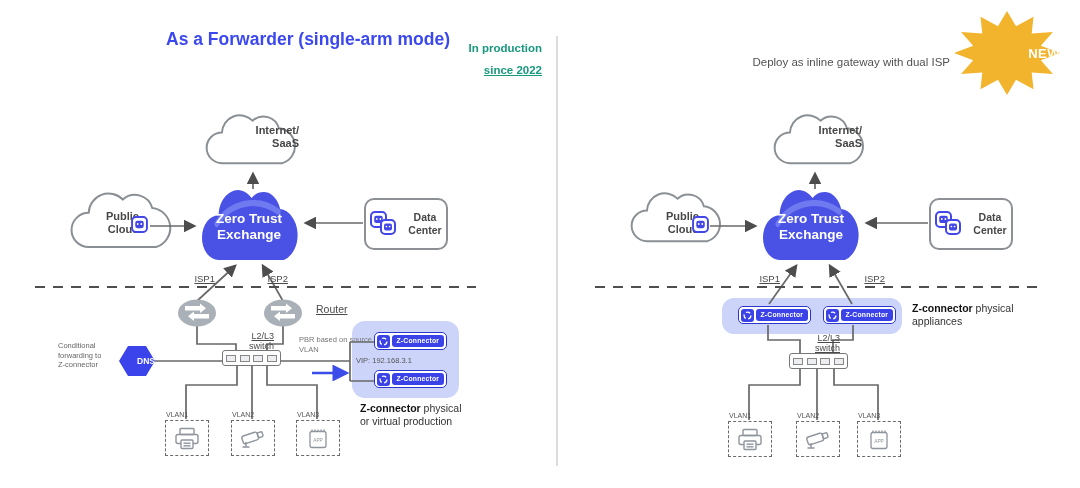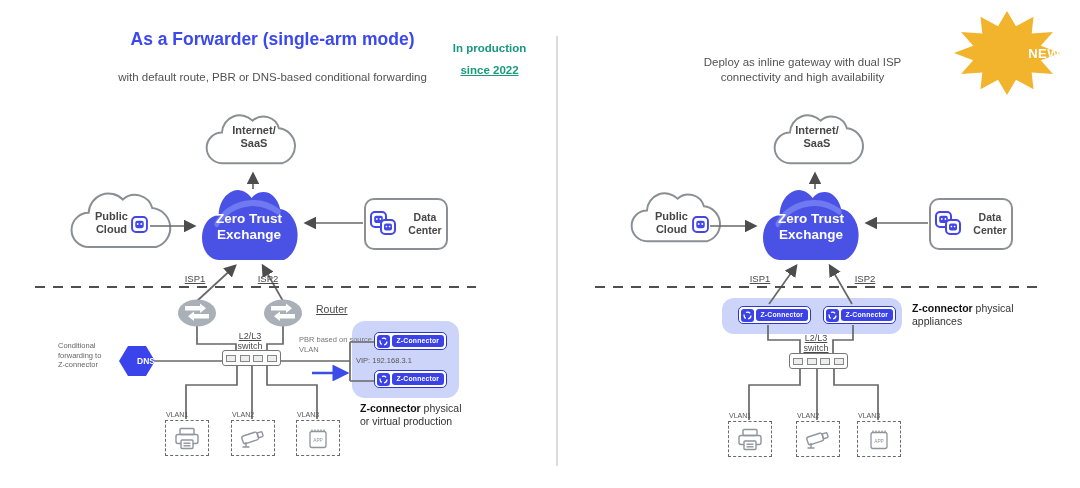--- a/index.html
+++ b/index.html
@@ -1,19 +1,19 @@
 <!DOCTYPE html>
 <html><head>
 <meta charset="utf-8">
 <style>
   html,body{margin:0;padding:0;background:#fff;}
   #stage{position:relative;width:1080px;height:488px;background:#fff;overflow:hidden;
          font-family:"Liberation Sans",sans-serif;}
   .t{position:absolute;white-space:nowrap;}
-  .c{text-align:center;}
+  .c{text-align:right;}
   .title{font-size:17.5px;font-weight:bold;color:#3b48ee;}
   .sub{font-size:11.5px;color:#525252;}
   .prod{font-size:11.5px;font-weight:bold;color:#18997e;}
   .cloudlbl{font-size:11px;font-weight:bold;color:#474747;line-height:13px;}
   .ztelbl{font-size:13.5px;font-weight:bold;color:#fff;line-height:16px;text-align:center;}
   .smalllbl{font-size:9.5px;color:#4a4a4a;text-decoration:underline;}
   .tinylbl{font-size:7.5px;color:#666;line-height:9.5px;}
   .vlanlbl{font-size:7px;color:#555;}
   .dcbox{position:absolute;background:#fff;border:2px solid #8c9095;border-radius:10px;
          display:flex;align-items:center;justify-content:center;gap:8px;}
@@ -119,21 +119,20 @@
     <g transform="translate(283,313)">
       <ellipse rx="19" ry="13.5" fill="#a9b0b7"></ellipse>
       <path d="M-12,-7 h15 v-2.5 l6,4.7 -6,4.7 v-2.5 h-15 z" fill="#fff"></path>
       <path d="M12,1 h-15 v-2.5 l-6,4.7 6,4.7 v-2.5 h15 z" fill="#fff"></path>
     </g>
   </svg>
 
   <div class="divider"></div>
 
   <div class="t c title" style="left:95px;top:29px;width:355px;">As a Forwarder (single-arm mode)</div>
-  <div class="t c sub" style="left:75px;top:71px;width:395px;">with default route, PBR or DNS-based conditional forwarding</div>
   <div class="t c prod" style="left:437px;top:42px;width:105px;">In production</div>
   <div class="t c prod" style="left:437px;top:64px;width:105px;text-decoration:underline;">since 2022</div>
 
   <div class="t c cloudlbl" style="left:209px;top:124px;width:90px;">
     <div>Internet/</div>
     <div>SaaS</div>
   </div>
   <div class="t ztelbl" style="left:199px;top:211px;width:100px;">
     <div>Zero Trust</div>
     <div>Exchange</div>
@@ -239,21 +238,20 @@
   </div>
   <div class="vlan" style="left:296px;top:420px;">
     <svg width="22" height="23" viewBox="0 0 22 23" fill="none" stroke="#8f959d" stroke-width="1.3">
       <path d="M5 2.5 V4.5 M8 2.5 V4.5 M11 2.5 V4.5 M14 2.5 V4.5 M17 2.5 V4.5"></path>
       <rect x="3" y="4.5" width="16" height="16" rx="2"></rect>
       <text x="11" y="14.5" text-anchor="middle" font-size="4.8" fill="#8f959d" stroke="none" font-family="Liberation Sans, sans-serif">APP</text>
     </svg>
   </div>
 
   <div class="t c sub" style="left:655px;top:56px;width:295px;">Deploy as inline gateway with dual ISP</div>
-  <div class="t c sub" style="left:655px;top:71px;width:295px;">connectivity and high availability</div>
   <div class="star">
     <span>NEW</span>
   </div>
 
   <div class="t c cloudlbl" style="left:772px;top:124px;width:90px;">
     <div>Internet/</div>
     <div>SaaS</div>
   </div>
   <div class="t ztelbl" style="left:761px;top:211px;width:100px;">
     <div>Zero Trust</div>

